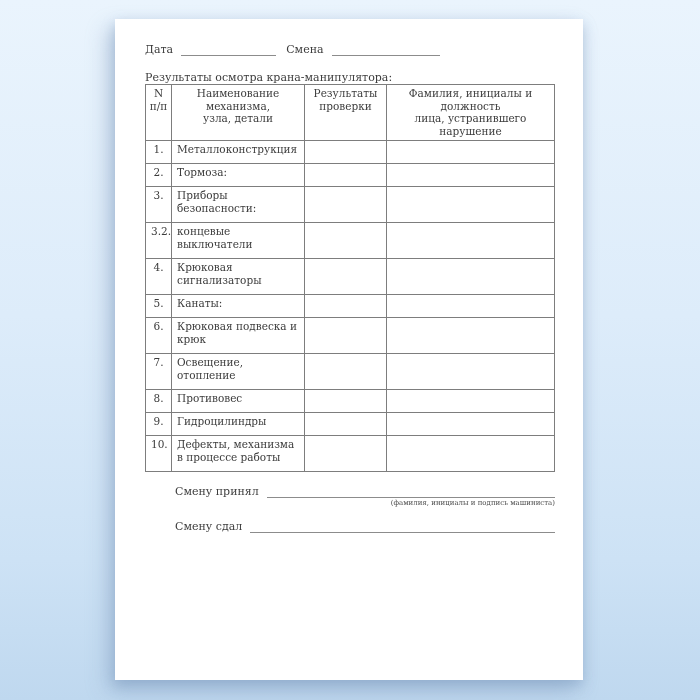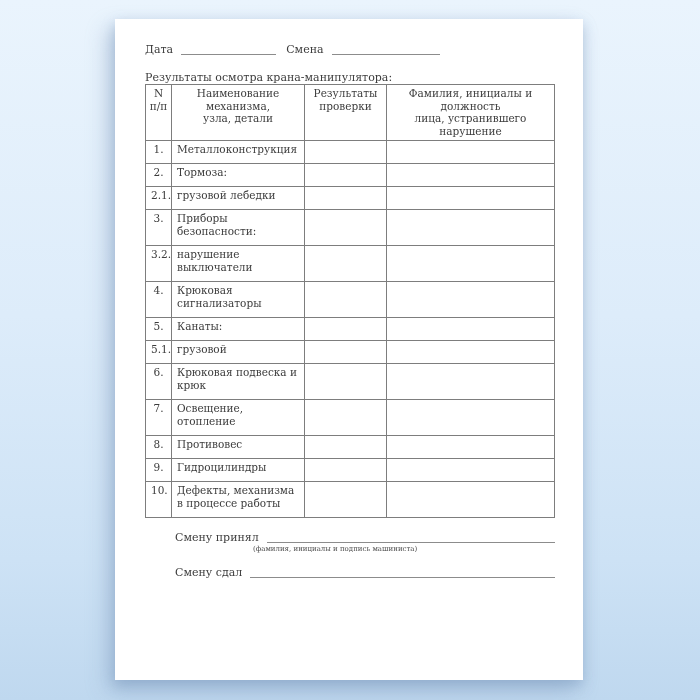--- a/index.html
+++ b/index.html
@@ -17,21 +17,21 @@
     box-shadow: -7px 10px 20px rgba(125,152,188,0.45), 0 5px 12px rgba(118,148,185,0.40);
     color: #3c3c3c;
   }
   .content {
     padding: 24px 28px 0 30px;
     font-size: 11px;
     line-height: 13px;
   }
   .line-row {
     display: flex;
-    align-items: flex-start;
+    align-items: flex-end;
     white-space: nowrap;
   }
   .line-row .lbl { flex: 0 0 auto; }
   .blank {
     display: inline-block;
     height: 12px;
     border-bottom: 1px solid #8c8c8c;
   }
   .blank.fill { flex: 1 1 auto; }
   .w95  { width: 95px; margin-right: 10px; }
@@ -64,21 +64,21 @@
   td.c-num { text-align: center; padding-left: 1px; padding-right: 1px; }
 
   .sec { margin-top: 13px; margin-left: 30px; }
   .sub-note {
     font-size: 7px;
     line-height: 8px;
     color: #4a4a4a;
     margin-top: 1px;
     white-space: nowrap;
   }
-  .note-prinyal { margin-left: 108px; }
+  .note-prinyal { margin-left: 108px; text-align: right; }
 </style>
 </head>
 <body>
 
 <div class="paper">
   <div class="content">
 
     <div class="line-row row-top">
       <span class="lbl">Дата</span>
       <span class="gap"></span>
@@ -125,52 +125,40 @@
         <td class="c-res"></td>
         <td class="c-fio"></td>
       </tr>
           <tr>
         <td class="c-num">2.</td>
         <td class="c-name">Тормоза:</td>
         <td class="c-res"></td>
         <td class="c-fio"></td>
       </tr>
           <tr>
-        <td class="c-num">2.1.</td>
-        <td class="c-name">грузовой лебедки</td>
-        <td class="c-res"></td>
-        <td class="c-fio"></td>
-      </tr>
-          <tr>
         <td class="c-num">3.</td>
         <td class="c-name">Приборы безопасности:</td>
         <td class="c-res"></td>
         <td class="c-fio"></td>
       </tr>
           <tr>
         <td class="c-num">3.2.</td>
-        <td class="c-name">нарушение выключатели</td>
+        <td class="c-name">концевые выключатели</td>
         <td class="c-res"></td>
         <td class="c-fio"></td>
       </tr>
           <tr>
         <td class="c-num">4.</td>
         <td class="c-name">Крюковая сигнализаторы</td>
         <td class="c-res"></td>
         <td class="c-fio"></td>
       </tr>
           <tr>
         <td class="c-num">5.</td>
         <td class="c-name">Канаты:</td>
-        <td class="c-res"></td>
-        <td class="c-fio"></td>
-      </tr>
-          <tr>
-        <td class="c-num">5.1.</td>
-        <td class="c-name">грузовой</td>
         <td class="c-res"></td>
         <td class="c-fio"></td>
       </tr>
           <tr>
         <td class="c-num">6.</td>
         <td class="c-name">Крюковая подвеска и крюк</td>
         <td class="c-res"></td>
         <td class="c-fio"></td>
       </tr>
           <tr>

